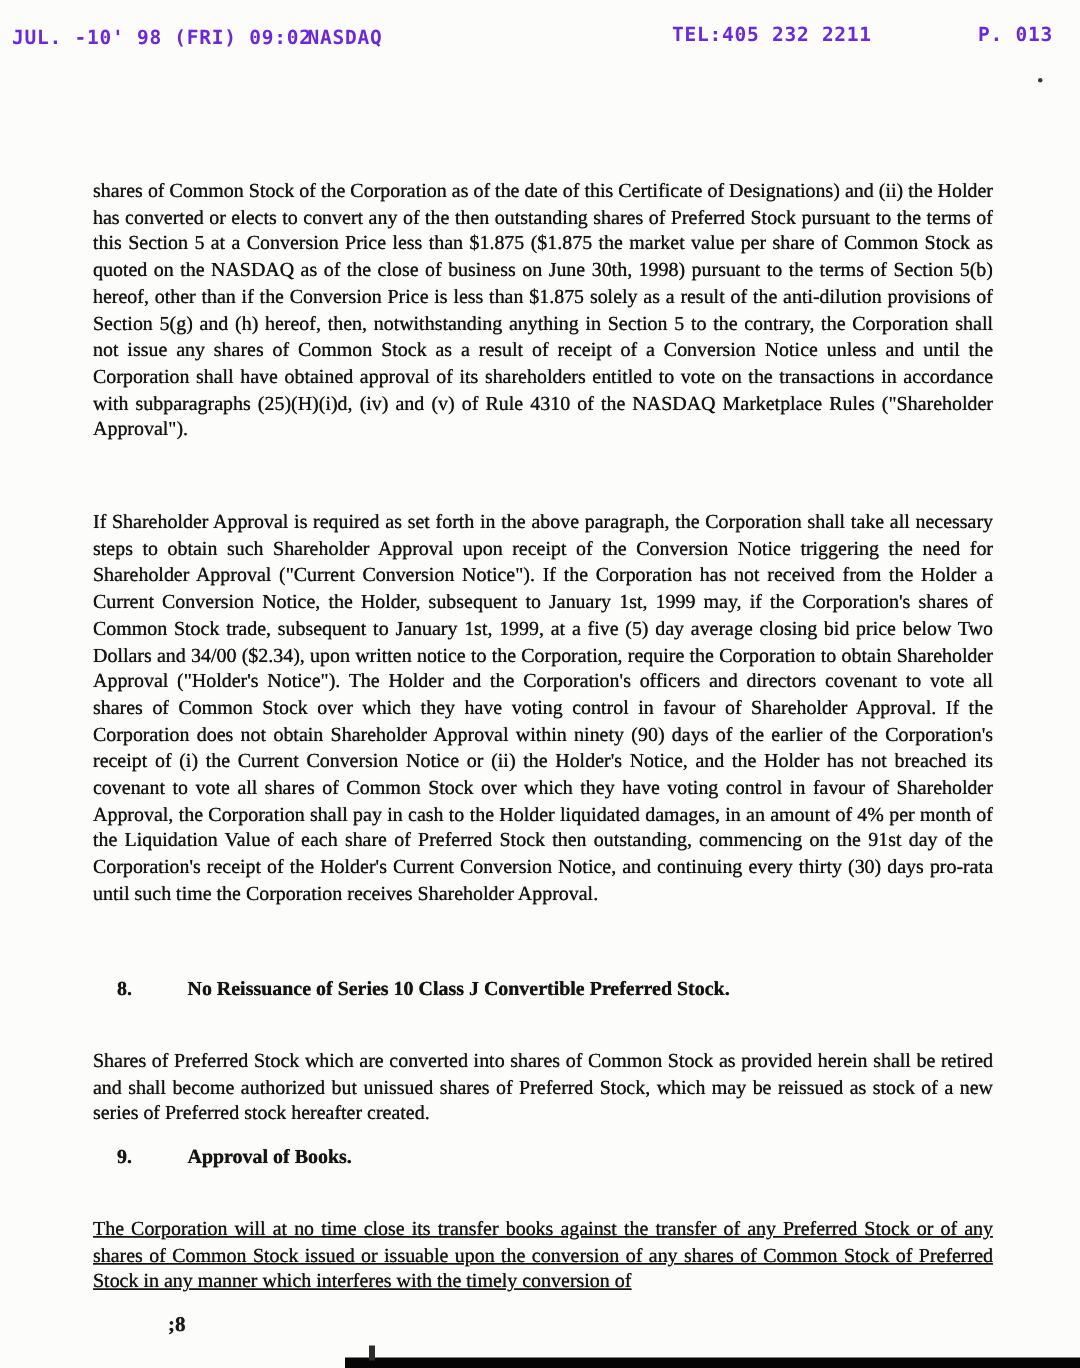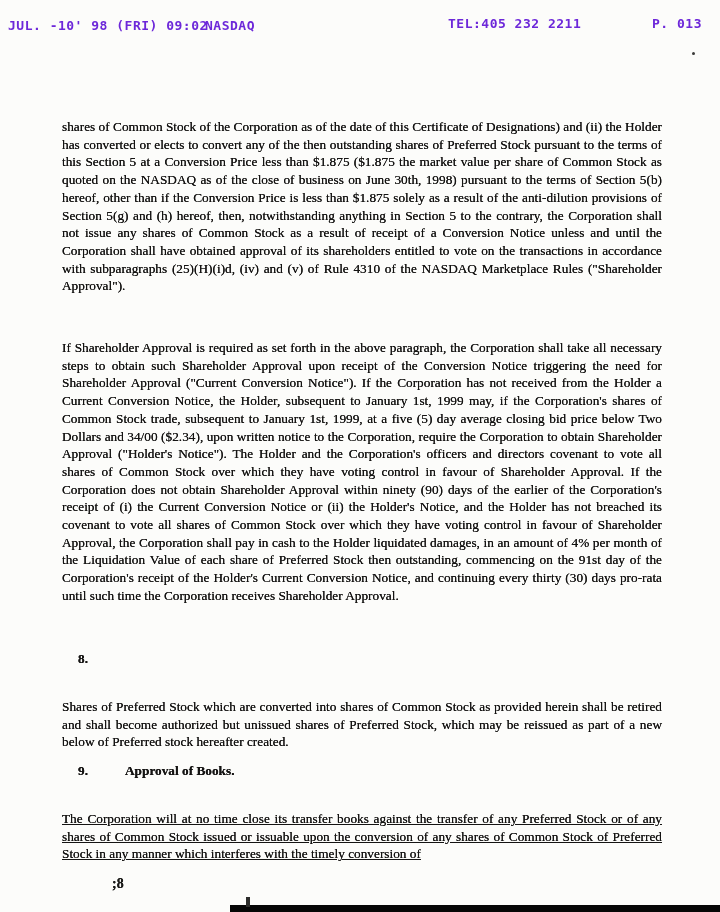--- a/index.html
+++ b/index.html
@@ -112,23 +112,24 @@
   </div>
 
   <div class="stray-dot"></div>
 
   <div class="doc-col para p1">shares of Common Stock of the Corporation as of the date of this Certificate of Designations) and (ii) the Holder has converted or elects to convert any of the then outstanding shares of Preferred Stock pursuant to the terms of this Section 5 at a Conversion Price less than $1.875 ($1.875 the market value per share of Common Stock as quoted on the NASDAQ as of the close of business on June 30th, 1998) pursuant to the terms of Section 5(b) hereof, other than if the Conversion Price is less than $1.875 solely as a result of the anti-dilution provisions of Section 5(g) and (h) hereof, then, notwithstanding anything in Section 5 to the contrary, the Corporation shall not issue any shares of Common Stock as a result of receipt of a Conversion Notice unless and until the Corporation shall have obtained approval of its shareholders entitled to vote on the transactions in accordance with subparagraphs (25)(H)(i)d, (iv) and (v) of Rule 4310 of the NASDAQ Marketplace Rules ("Shareholder Approval").</div>
 
   <div class="doc-col para p2">If Shareholder Approval is required as set forth in the above paragraph, the Corporation shall take all necessary steps to obtain such Shareholder Approval upon receipt of the Conversion Notice triggering the need for Shareholder Approval ("Current Conversion Notice").  If the Corporation has not received from the Holder a Current Conversion Notice, the Holder, subsequent to January 1st, 1999 may, if the Corporation's shares of Common Stock trade, subsequent to January 1st, 1999, at a five (5) day average closing bid price below Two Dollars and 34/00 ($2.34), upon written notice to the Corporation, require the Corporation to obtain Shareholder Approval ("Holder's Notice").  The Holder and the Corporation's officers and directors covenant to vote all shares of Common Stock over which they have voting control in favour of Shareholder Approval.  If the Corporation does not obtain Shareholder Approval within ninety (90) days of the earlier of the Corporation's receipt of (i) the Current Conversion Notice or (ii) the Holder's Notice, and the Holder has not breached its covenant to vote all shares of Common Stock over which they have voting control in favour of Shareholder Approval, the Corporation shall pay in cash to the Holder liquidated damages, in an amount of 4% per month of the Liquidation Value of each share of Preferred Stock then outstanding, commencing on the 91st day of the Corporation's receipt of the Holder's Current Conversion Notice, and continuing every thirty (30) days pro-rata until such time the Corporation receives Shareholder Approval.</div>
 
   <div class="doc-col section-heading sec8">
     <span class="section-number">8.</span>
+    <span class="section-title">No Reissuance of Series 10 Class J Convertible Preferred Stock.</span>
   </div>
 
-  <div class="doc-col para p3">Shares of Preferred Stock which are converted into shares of Common Stock as provided herein shall be retired and shall become authorized but unissued shares of Preferred Stock, which may be reissued as part of a new below of Preferred stock hereafter created.</div>
+  <div class="doc-col para p3">Shares of Preferred Stock which are converted into shares of Common Stock as provided herein shall be retired and shall become authorized but unissued shares of Preferred Stock, which may be reissued as stock of a new series of Preferred stock hereafter created.</div>
 
   <div class="doc-col section-heading sec9">
     <span class="section-number">9.</span>
     <span class="section-title">Approval of Books.</span>
   </div>
 
   <div class="doc-col para p4">The Corporation will at no time close its transfer books against the transfer of any Preferred Stock or of any shares of Common Stock issued or issuable upon the conversion of any shares of Common Stock of Preferred Stock in any manner which interferes with the timely conversion of</div>
 
   <div class="page-footer">;8</div>
 

